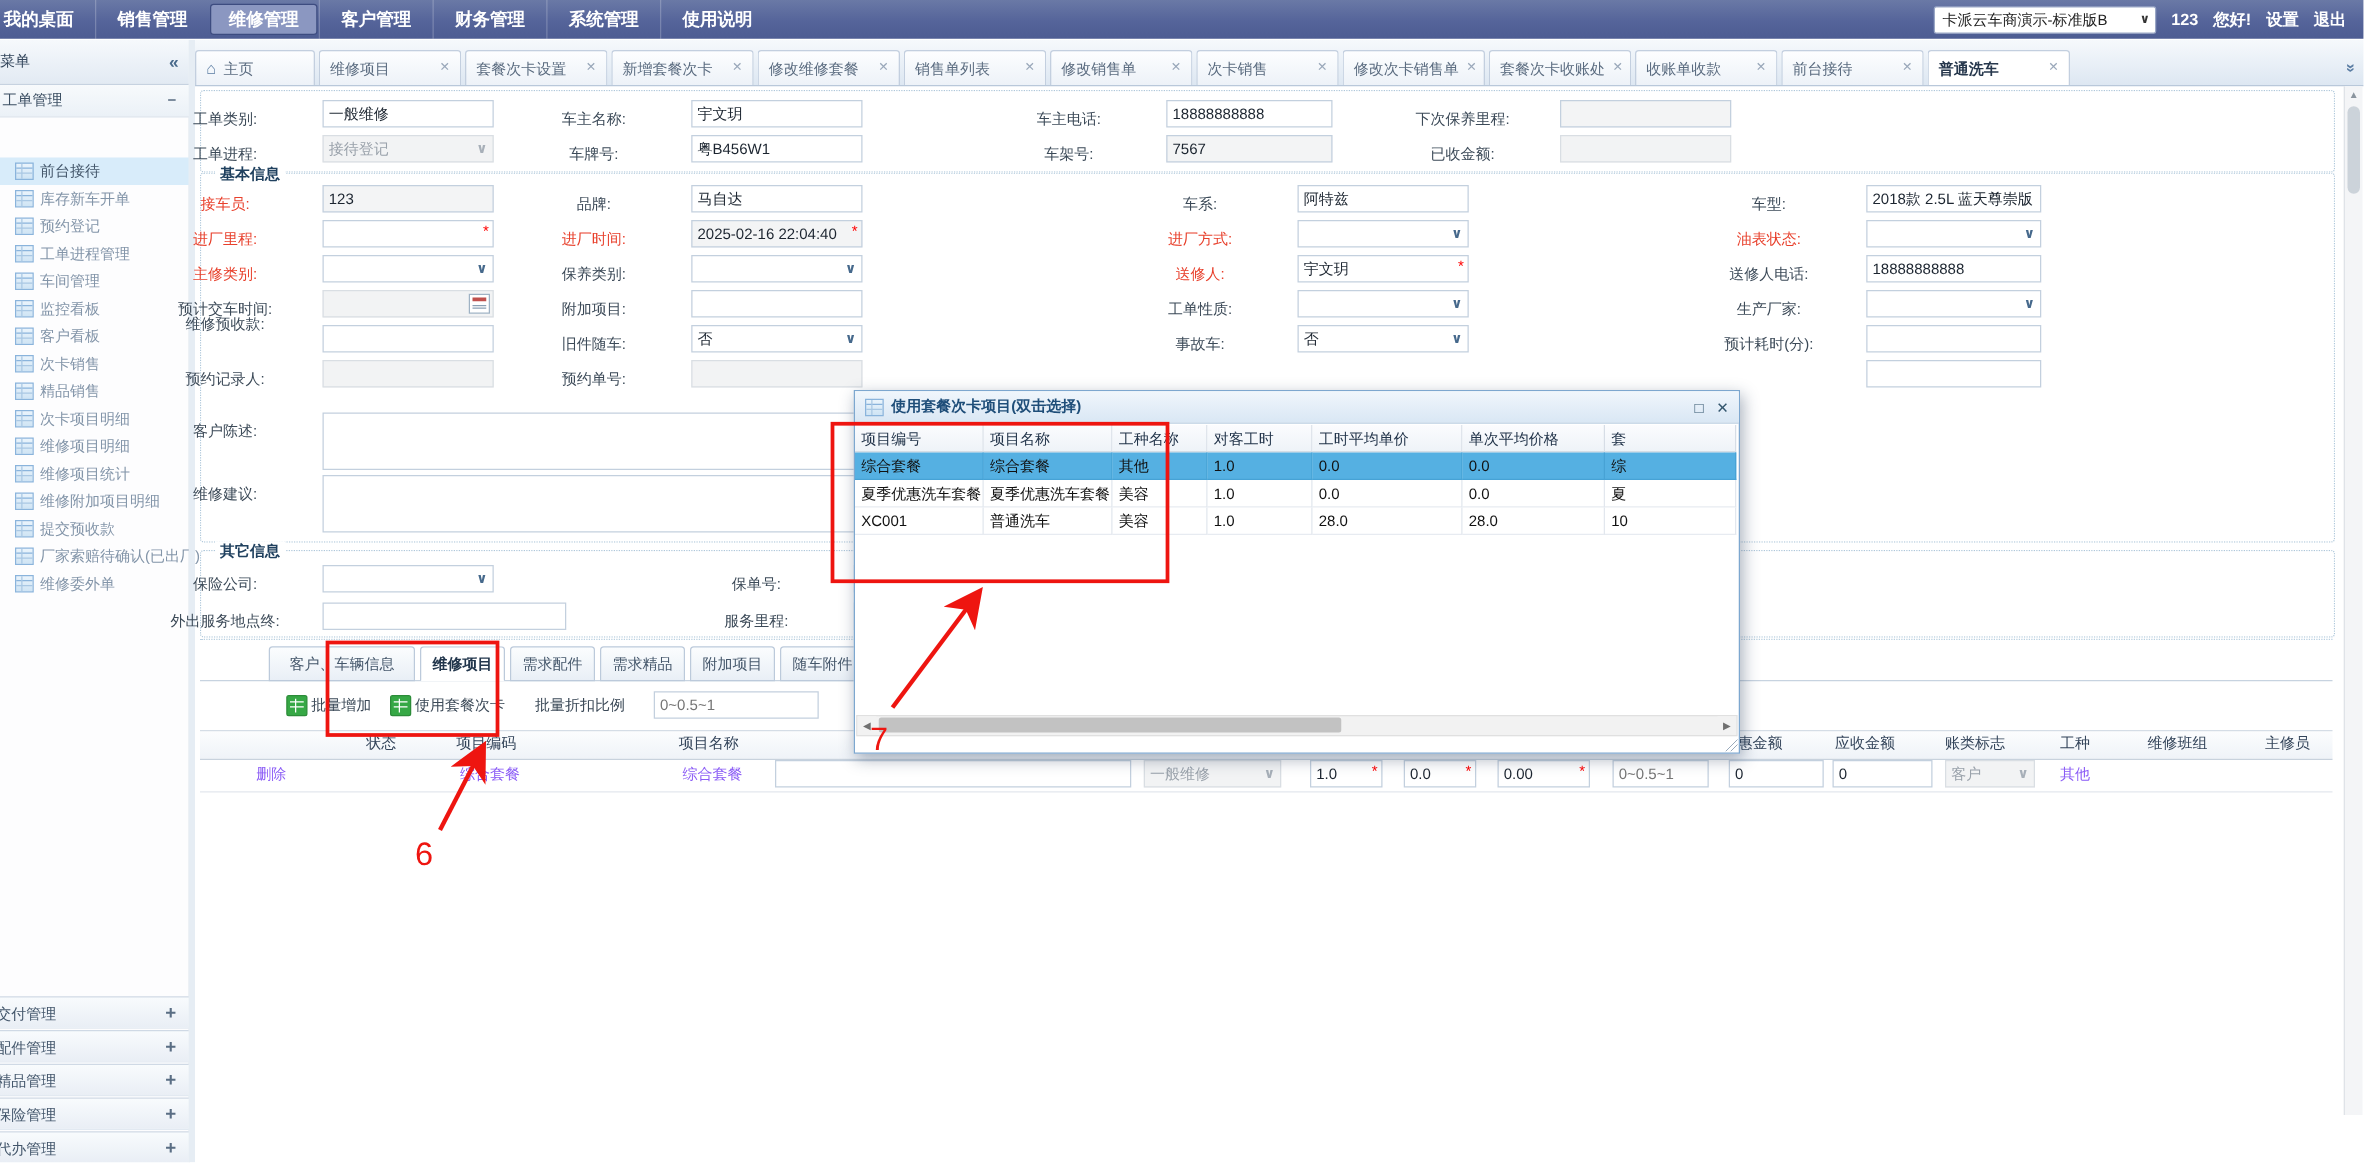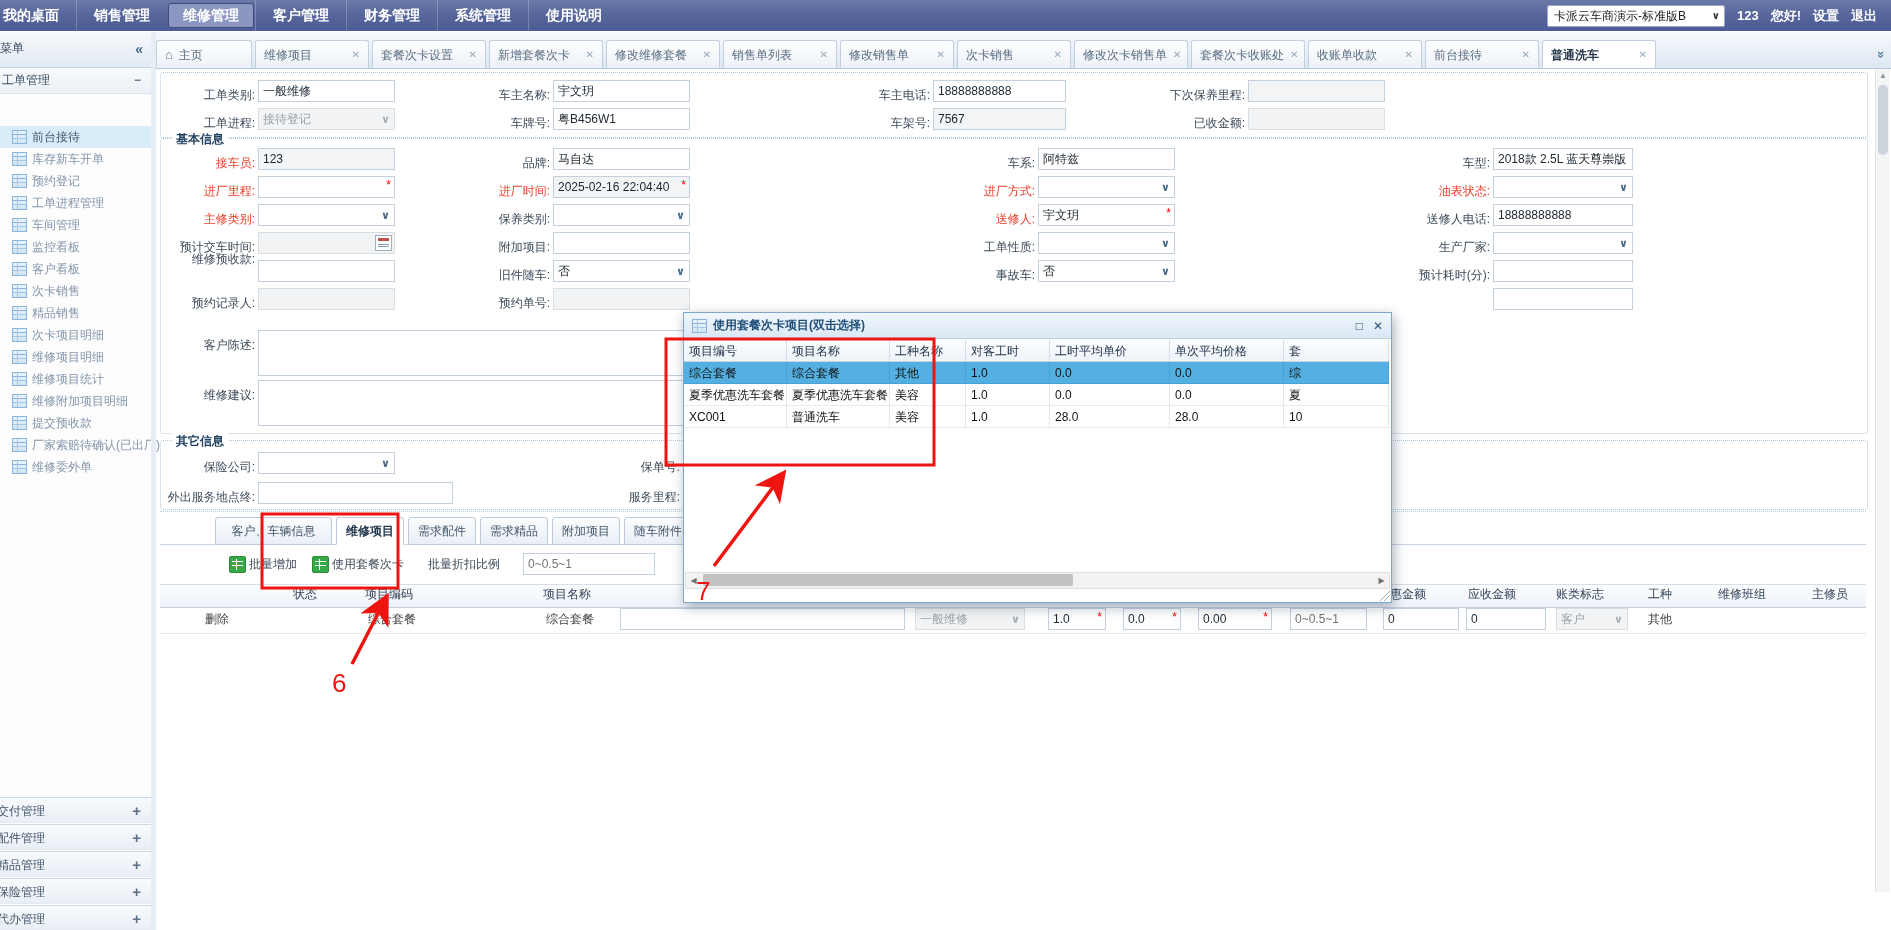--- a/index.html
+++ b/index.html
@@ -25,41 +25,41 @@
        padding:0 8px;color:#5b6c80;display:flex;align-items:center;gap:6px;white-space:nowrap;overflow:hidden;width:96px;}
   .tab.home{width:78px;}
   .tab .x{color:#9aa8ba;font-size:10px;margin-left:auto;line-height:10px;}
   .tab .home-ic{color:#5b7da3;font-size:13px;}
   .tab.active{background:#fff;color:#27384d;font-weight:bold;}
   .tab-overflow{position:absolute;right:6px;bottom:6px;color:#5b7da3;font-weight:bold;font-size:13px;transform:rotate(90deg);cursor:pointer;}
   
   .sidebar{position:absolute;left:0;top:32px;width:151px;height:898px;background:#fdfdfe;border-right:1px solid #c6d2e0;}
   .side-hd{height:35px;background:linear-gradient(180deg,#f6f9fc,#e2eaf3);border-bottom:1px solid #c6d2e0;
            line-height:35px;padding:0 8px 0 4px;color:#33465c;display:flex;}
-  .side-hd .ttl{margin-left:-4px;font-family:Liberation Mono, monospace;}
+  .side-hd .ttl{margin-left:-4px;}
   .side-hd .col{margin-left:auto;color:#4a6b8c;font-weight:bold;font-size:14px;cursor:pointer;}
   .side-sec{height:25px;background:linear-gradient(180deg,#f7fafc,#ebf1f7);border-bottom:1px solid #dbe3ec;
             line-height:25px;padding:0 10px 0 2px;color:#3c4f63;display:flex;}
   .side-sec .tg{margin-left:auto;color:#66788c;cursor:pointer;font-weight:bold;}
   .side-item{position:absolute;left:0;width:151px;height:22px;line-height:22px;color:#8395a9;cursor:pointer;
              display:flex;align-items:center;gap:5px;padding-left:12px;box-sizing:border-box;white-space:nowrap;}
   .side-item.sel{background:#d8ecfa;color:#45586c;}
   .tbl-ic{width:13px;height:12px;border:1px solid #8ab4dc;background:linear-gradient(180deg,#eaf4fc,#cfe4f4);
           position:relative;flex:0 0 auto;}
   .tbl-ic:before{content:"";position:absolute;left:0;right:0;top:3px;height:1px;background:#8ab4dc;box-shadow:0 4px 0 #a9c8e4;}
   .tbl-ic:after{content:"";position:absolute;top:0;bottom:0;left:4px;width:1px;background:#a9c8e4;}
   .accordion{position:absolute;left:0;width:151px;height:26px;background:linear-gradient(180deg,#f8fbfd,#e9eef5);
              border-top:1px solid #cfd9e5;border-bottom:1px solid #e2e9f1;line-height:26px;color:#43566b;
              display:flex;padding:0 10px 0 2px;box-sizing:border-box;cursor:pointer;}
   .accordion .lbl{margin-left:-5px;}
   .accordion .pl{margin-left:auto;font-size:15px;color:#5a6e84;font-weight:bold;}
   
   .fs{position:absolute;border:1px dotted #aec7da;border-radius:3px;}
   .legend{position:absolute;background:#fff;padding:0 4px;font-weight:bold;color:#20415f;z-index:2;}
-  .lb{position:absolute;width:150px;text-align:right;color:#3c4a58;line-height:22px;white-space:nowrap;}
+  .lb{position:absolute;width:150px;text-align:center;color:#3c4a58;line-height:22px;white-space:nowrap;}
   .lb.req{color:#e8402c;}
   .iwrap{position:absolute;height:22px;}
   .ip{width:100%;height:22px;box-sizing:border-box;border:1px solid #c3d0de;background:#fff;
       font-size:12px;padding:0 4px;color:#1c2530;font-family:inherit;outline:none;}
   .ip.dis{background:#f2f3f4;color:#8a949e;border-color:#d9dee3;}
   .ip.dis2{background:#f3f4f5;}
   .dsel{width:100%;height:22px;box-sizing:border-box;border:1px solid #c3d0de;background:#fff;
         line-height:20px;padding:0 16px 0 4px;color:#1c2530;position:relative;overflow:hidden;}
   .dsel.dis{background:#f2f3f4;color:#9aa2ab;border-color:#d9dee3;}
   .dsel .car{position:absolute;right:4px;top:0;color:#46698c;font-weight:bold;font-size:11px;line-height:20px;}
@@ -76,21 +76,21 @@
         white-space:nowrap;overflow:hidden;box-sizing:border-box;}
   .btab.active{background:#fff;border-bottom:1px solid #fff;color:#22364c;font-weight:bold;z-index:3;}
   .panel-line{position:absolute;background:#c7d3e0;height:1px;}
   .gicon{position:absolute;width:15px;height:15px;background:#36a845;border:1px solid #2c8c39;border-radius:2px;}
   .gicon:before{content:"";position:absolute;left:2px;right:2px;top:4px;height:1px;background:#fff;box-shadow:0 4px 0 #fff;}
   .gicon:after{content:"";position:absolute;top:2px;bottom:2px;left:6px;width:1px;background:#fff;}
   .tool-lb{position:absolute;color:#3c4a58;line-height:24px;white-space:nowrap;cursor:pointer;}
   .thead-row{position:absolute;background:linear-gradient(180deg,#fcfdfe,#eff3f8);border-top:1px solid #d5dde6;border-bottom:1px solid #c8d2dd;}
   .th{position:absolute;color:#33445a;line-height:21px;white-space:nowrap;}
   .link{color:#2a7ab8;cursor:pointer;}
-  .cellt{position:absolute;line-height:24px;color:#404040;white-space:nowrap;}
+  .cellt{position:absolute;line-height:24px;color:#8b5cf6;white-space:nowrap;}
   .rowline{position:absolute;height:1px;background:#e4e8ee;}
   
   .modal{position:absolute;left:683px;top:312px;width:707px;height:289px;background:#fff;
          border:1px solid #7da7cf;box-shadow:2px 4px 12px rgba(40,60,90,.4);z-index:50;}
   .modal-hd{height:25px;background:linear-gradient(180deg,#f0f6fc,#d9e7f4);border-bottom:1px solid #bcd0e2;
             display:flex;align-items:center;padding:0 8px;gap:6px;}
   .modal-hd .ttl{font-weight:bold;color:#1f4e79;}
   .modal-hd .btns{margin-left:auto;display:flex;gap:10px;color:#33566e;font-weight:bold;}
   .modal-hd .btns span{cursor:pointer;font-size:12px;line-height:12px;}
   .mth{position:absolute;top:27px;height:22px;box-sizing:border-box;border-right:1px solid #d6dde6;

